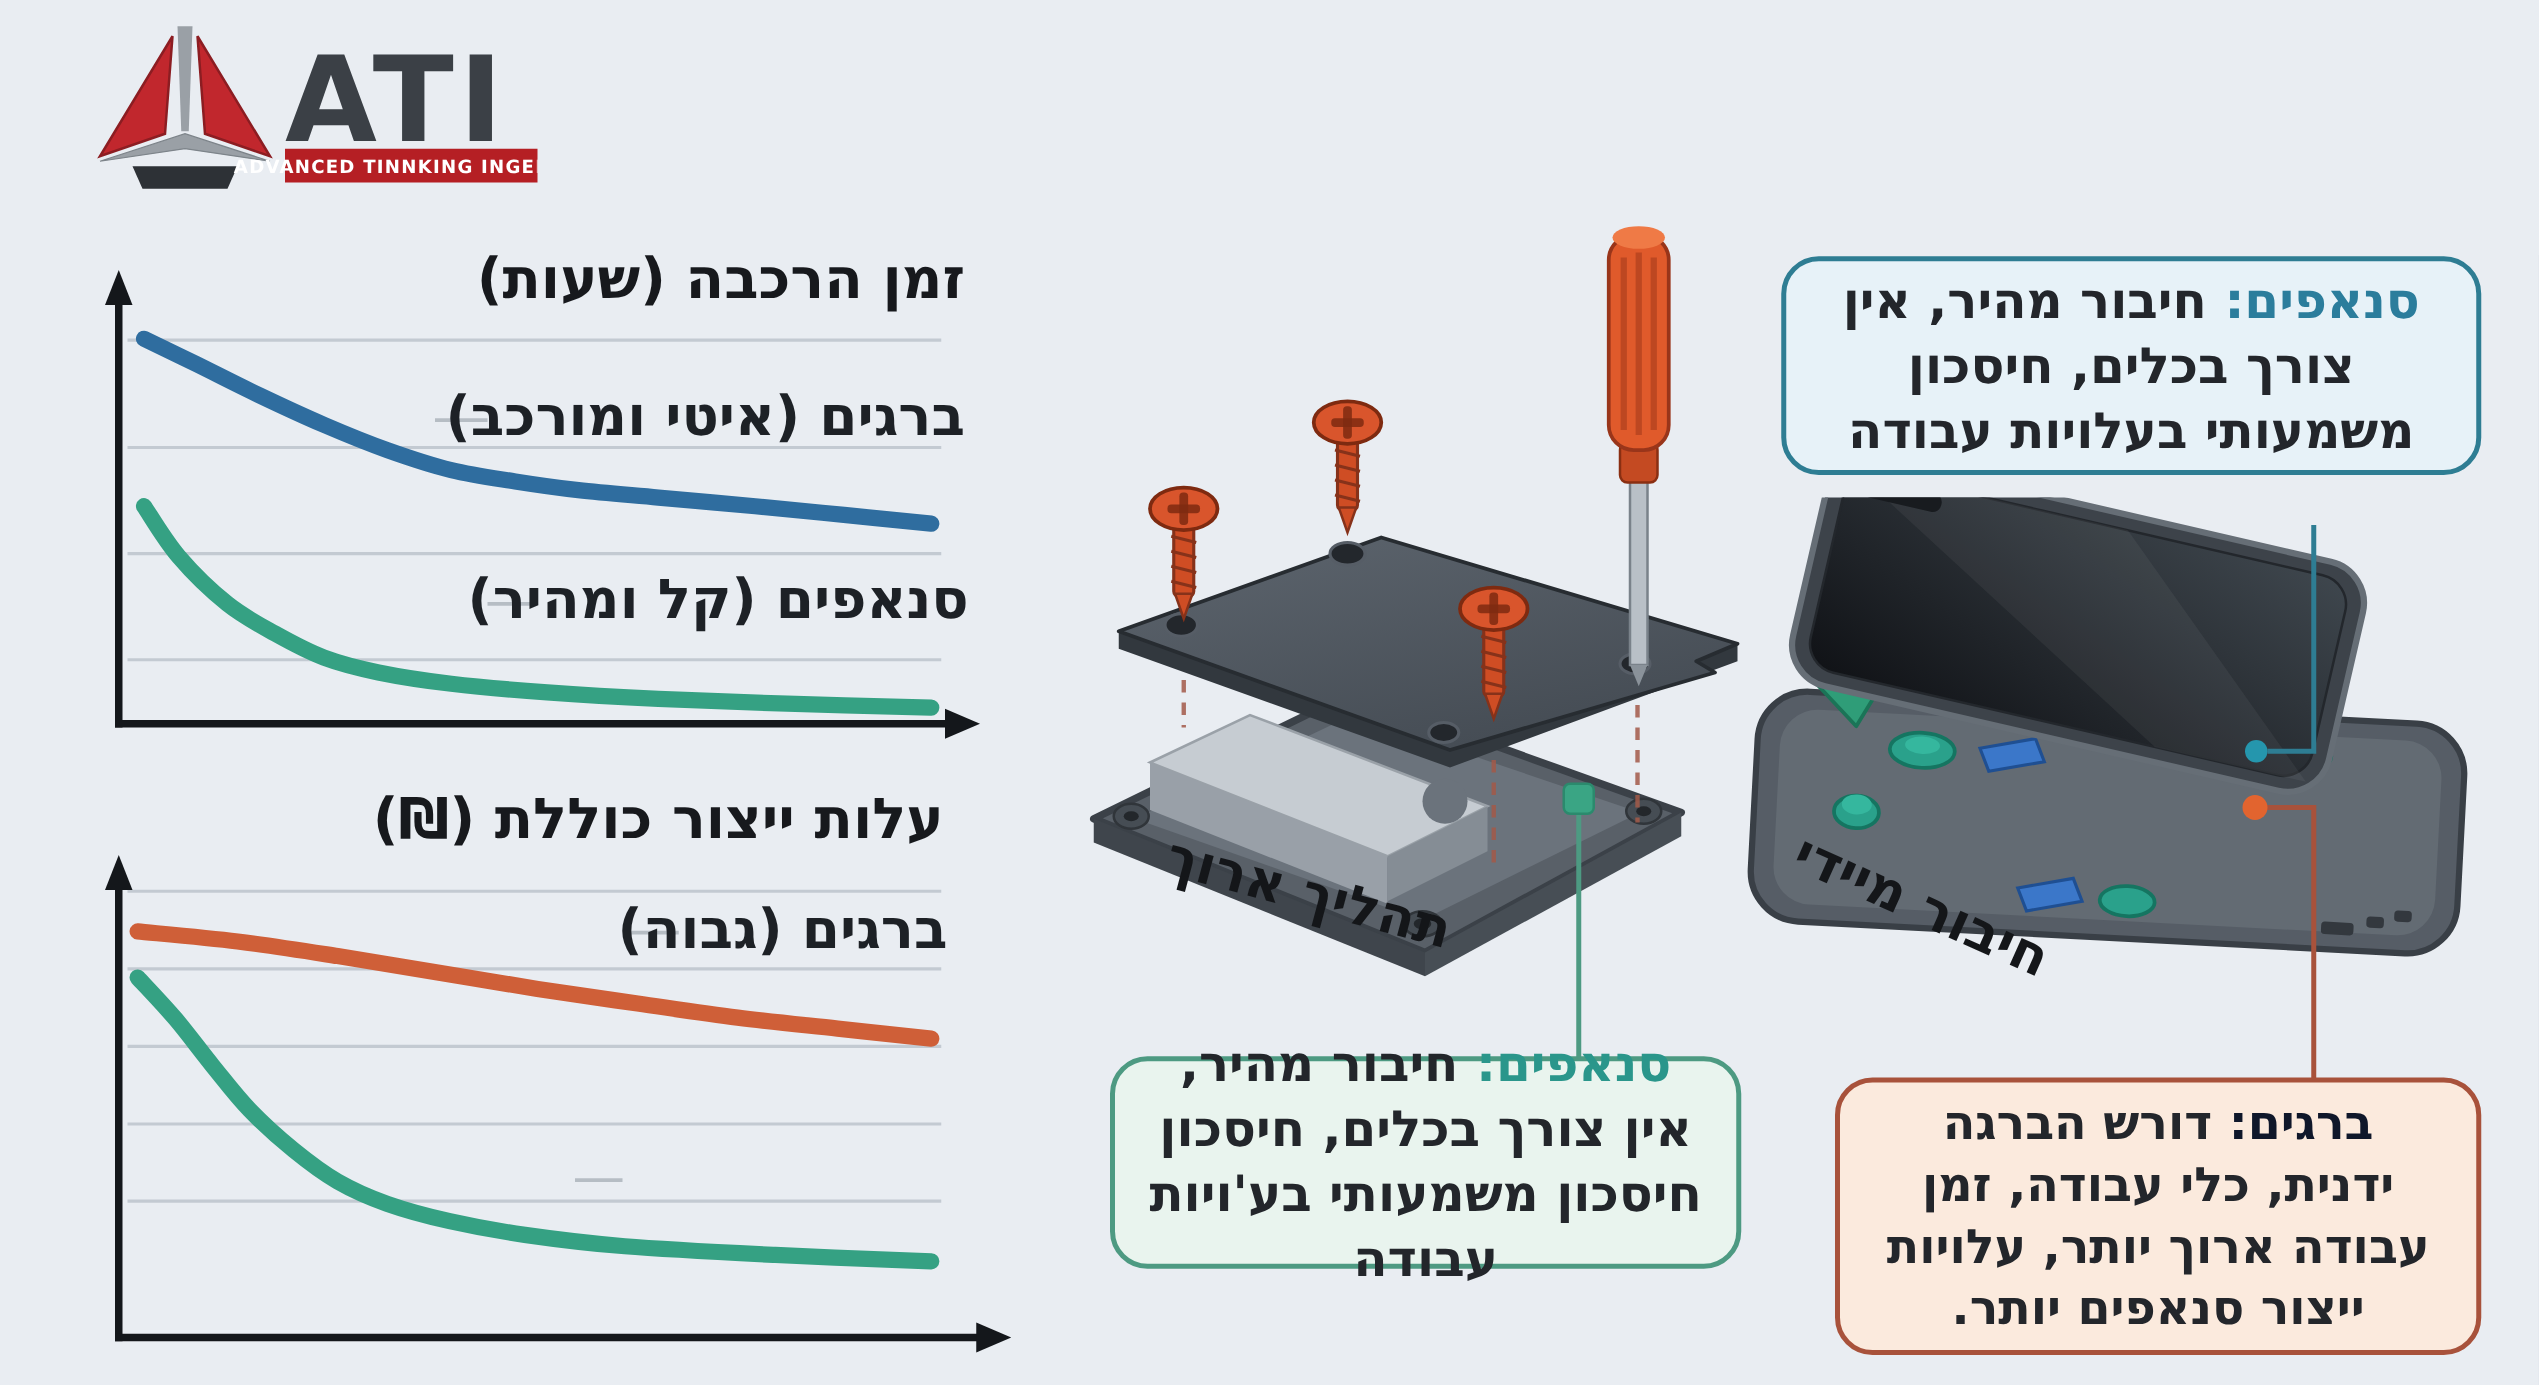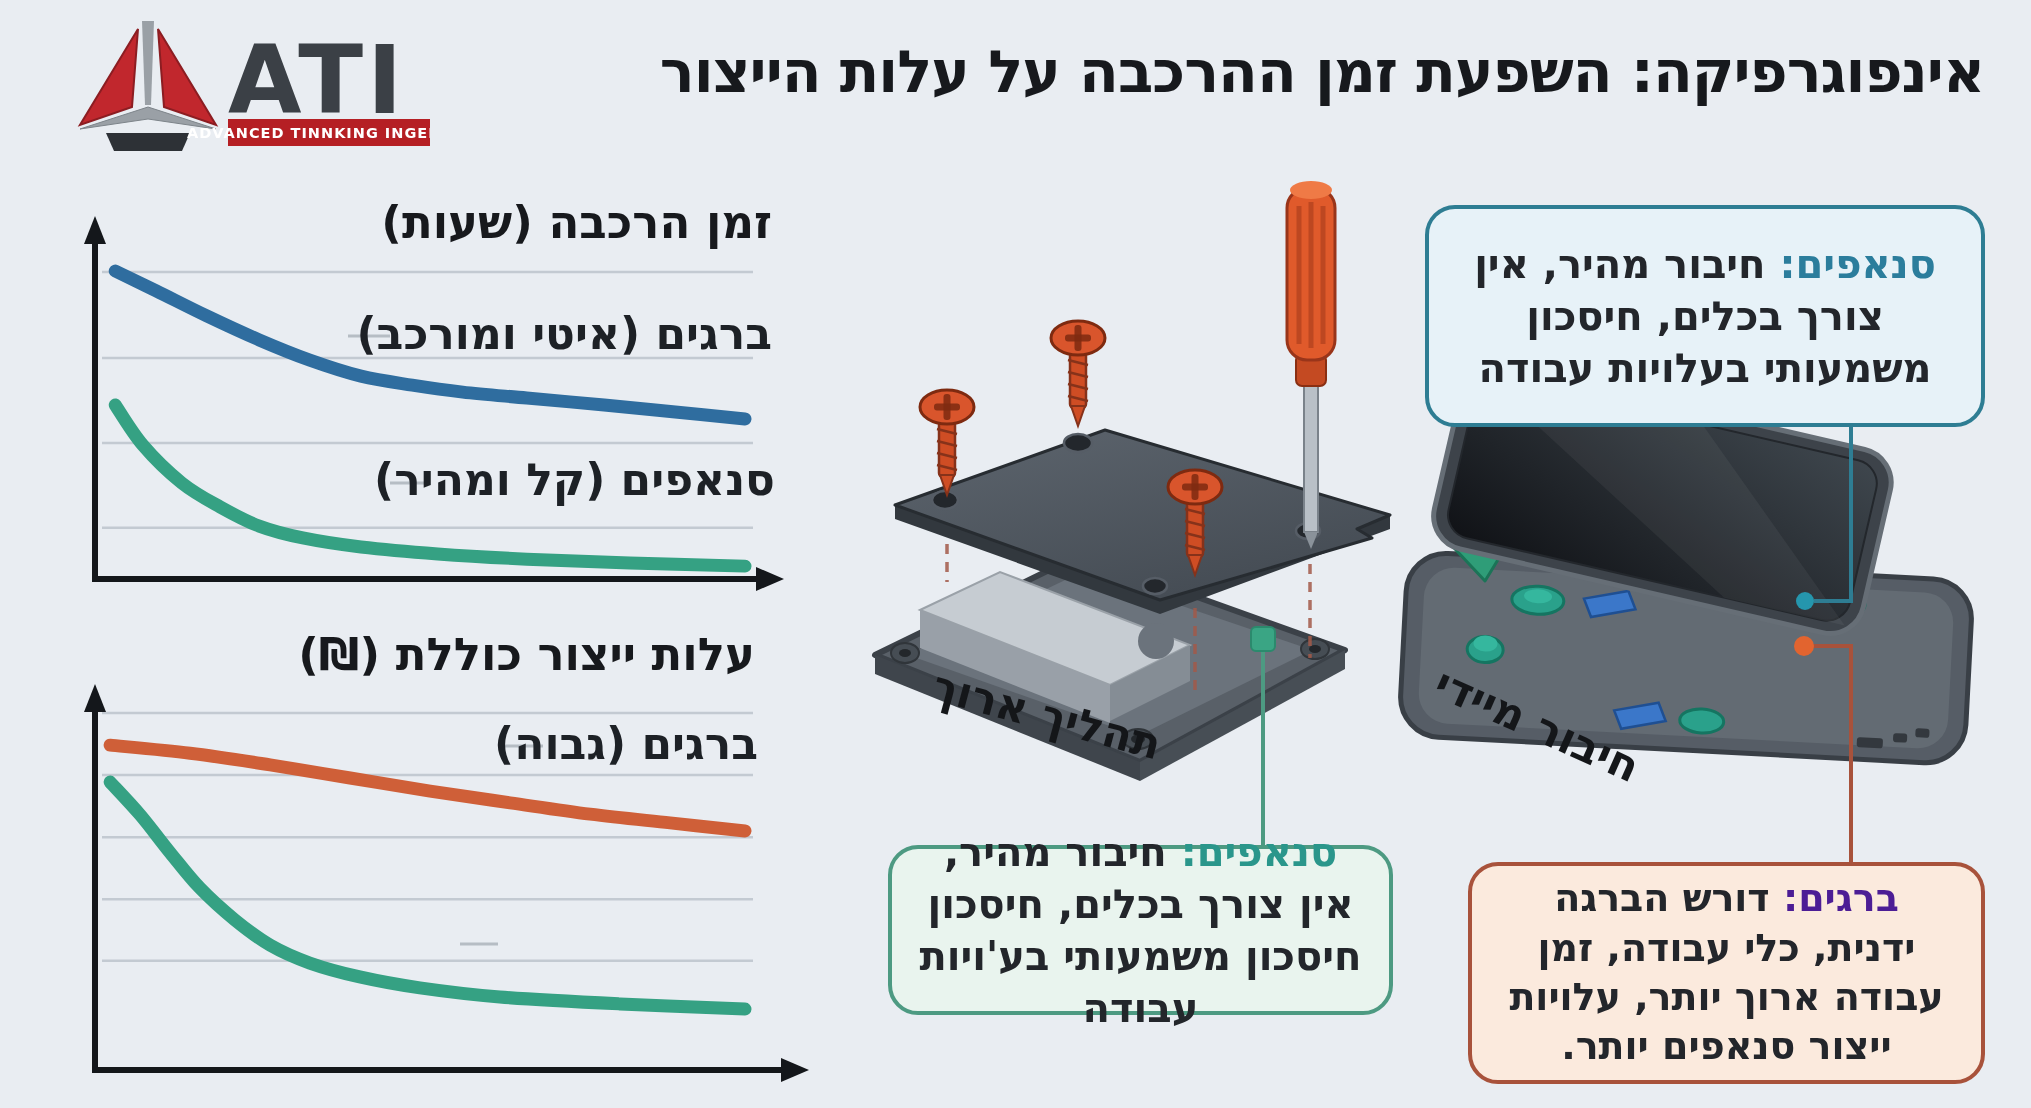--- a/index.html
+++ b/index.html
@@ -32,21 +32,20 @@
       <polygon points="128,24 186,120 134,102" fill="#c1272d" stroke="#8c1d22" stroke-width="2"></polygon>
       <polygon points="112,16 124,16 121,100 115,100" fill="#9aa0a6"></polygon>
       <path d="M50,124 L118,102 L186,124 L118,114 Z" fill="#9aa0a6" stroke="#7d848a" stroke-width="1"></path>
       <polygon points="76,128 160,128 152,146 84,146" fill="#2d3136"></polygon>
     </g>
     <text x="198" y="108" font-size="95" font-weight="800" fill="#3b4046" font-family="DejaVu Sans, sans-serif" letter-spacing="4">ATI</text>
     <rect x="198" y="114" width="214" height="27" fill="#b51f24"></rect>
     <text x="305" y="133" font-size="14.5" font-weight="700" fill="#ffffff" text-anchor="middle" font-family="DejaVu Sans, sans-serif" letter-spacing="1">ADVANCED TINNKING INGENUITY</text>
   </svg>
 
-  <div class="page-title">אינפוגרפיקה: השפעת זמן ההרכבה על עלות הייצור</div>
 
   <div class="chart" style="left:60px;top:196px;width:760px;height:410px">
       <svg width="760" height="410" viewBox="0 0 760 410">
         <line x1="42" x2="693" y1="76.064" y2="76.064" stroke="#c3cad2" stroke-width="2.5"></line>
         <line x1="42" x2="693" y1="162.01999999999998" y2="162.01999999999998" stroke="#c3cad2" stroke-width="2.5"></line>
         <line x1="42" x2="693" y1="246.932" y2="246.932" stroke="#c3cad2" stroke-width="2.5"></line>
         <line x1="42" x2="693" y1="331.844" y2="331.844" stroke="#c3cad2" stroke-width="2.5"></line>
         <line x1="288" y1="140" x2="330" y2="140" stroke="#b6bdc4" stroke-width="3"></line>
         <line x1="330" y1="287" x2="368" y2="287" stroke="#b6bdc4" stroke-width="3"></line>
         <line x1="35" y1="42" x2="35" y2="386" stroke="#14171b" stroke-width="6"></line>
@@ -226,37 +225,37 @@
 
   <svg id="connector-overlay" width="2031" height="1108" viewBox="0 0 2031 1108">
       <polyline points="1851,420 1851,601 1814,601" fill="none" stroke="#2e7d93" stroke-width="4"></polyline>
       <circle cx="1805" cy="601" r="9" fill="#2596ad"></circle>
       <polyline points="1813,646 1851,646 1851,864" fill="none" stroke="#a8523b" stroke-width="4"></polyline>
       <circle cx="1804" cy="646" r="10" fill="#e2642f"></circle>
       <polyline points="1263,650 1263,847" fill="none" stroke="#4d9a82" stroke-width="4"></polyline>
       <rect x="1251" y="627" width="24" height="24" rx="5" fill="#3aa584" stroke="#2b8a6d" stroke-width="2"></rect>
     </svg>
 
-  <div class="callout" style="left: 1425px; top: 205px; width: 560px; height: 222px; background: rgb(231, 242, 248); border-color: rgb(46, 125, 147);">
+  <div class="callout" style="left: 1425px; top: 205px; width: 560px; height: 175px; background: rgb(231, 242, 248); border-color: rgb(46, 125, 147);">
     <div class="txt" style="font-size: 40px; line-height: 1.3;">
       <span class="ct" style="color: rgb(43, 125, 156);">סנאפים:</span>
       <span>חיבור מהיר, אין צורך בכלים, חיסכון משמעותי בעלויות עבודה</span>
     </div>
   </div>
 
   <div class="callout" style="left: 888px; top: 845px; width: 505px; height: 170px; background: rgb(233, 244, 238); border-color: rgb(77, 154, 130);">
     <div class="txt" style="font-size: 40px; line-height: 1.3;">
       <span class="ct" style="color: rgb(42, 150, 139);">סנאפים:</span>
       <span>חיבור מהיר, אין צורך בכלים, חיסכון חיסכון משמעותי בע'ויות עבודה</span>
     </div>
   </div>
 
   <div class="callout" style="left: 1468px; top: 862px; width: 517px; height: 222px; background: rgb(251, 234, 221); border-color: rgb(168, 82, 59);">
     <div class="txt" style="font-size: 38px; line-height: 1.3;">
-      <span class="ct" style="color: #4c1d95;">ברגים:</span>
+      <span class="ct" style="color: #0f172a;">ברגים:</span>
       <span>דורש הברגה ידנית, כלי עבודה, זמן עבודה ארוך יותר, עלויות ייצור סנאפים יותר.</span>
     </div>
   </div>
 
   <div class="rotlabel" style="left:930px;top:690px;transform:rotate(15deg)">תהליך ארוך</div>
   <div class="rotlabel" style="left:1428px;top:700px;transform:rotate(24deg)">חיבור מיידי</div>
 
 </div>
 
 </body></html>

